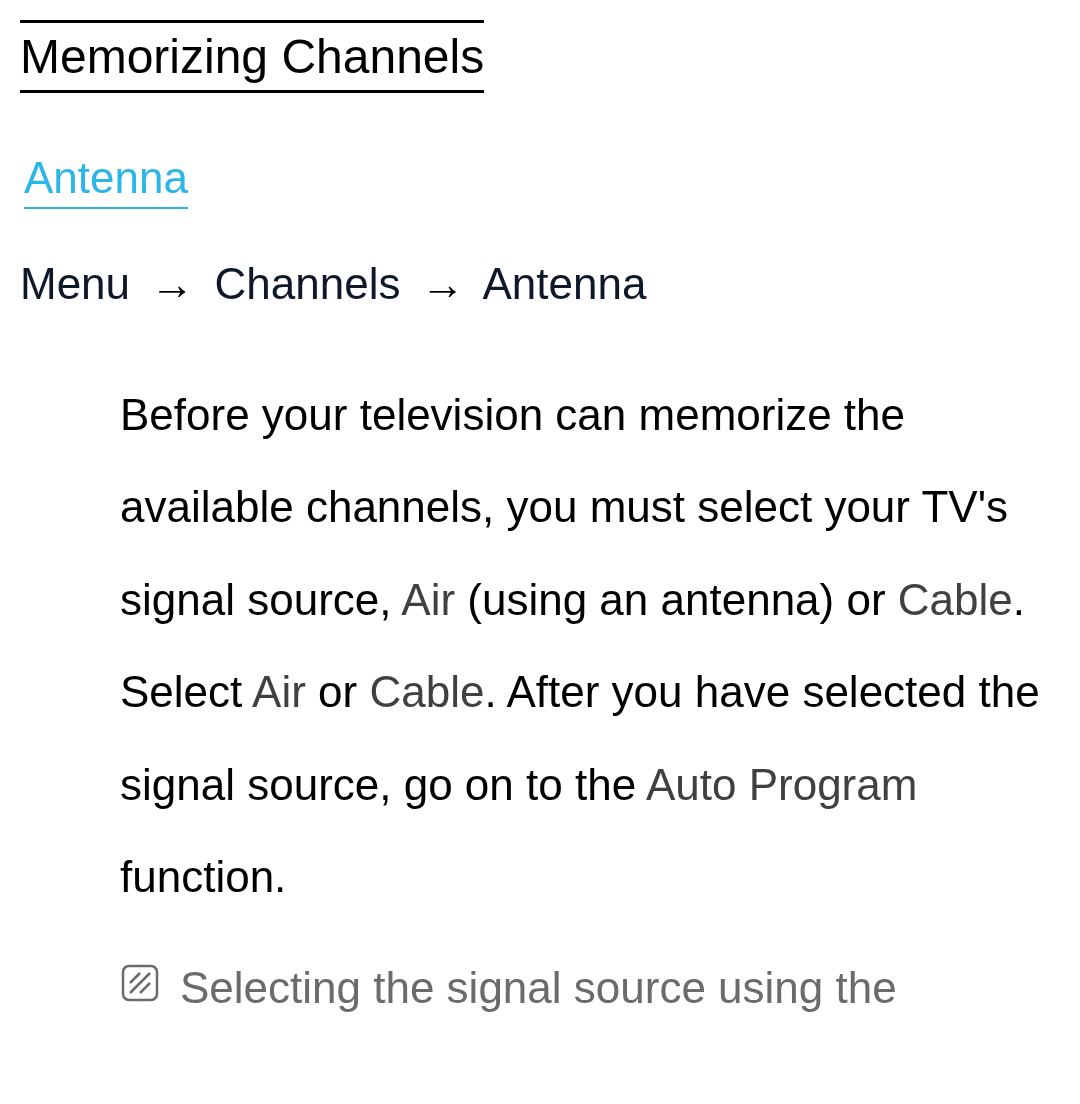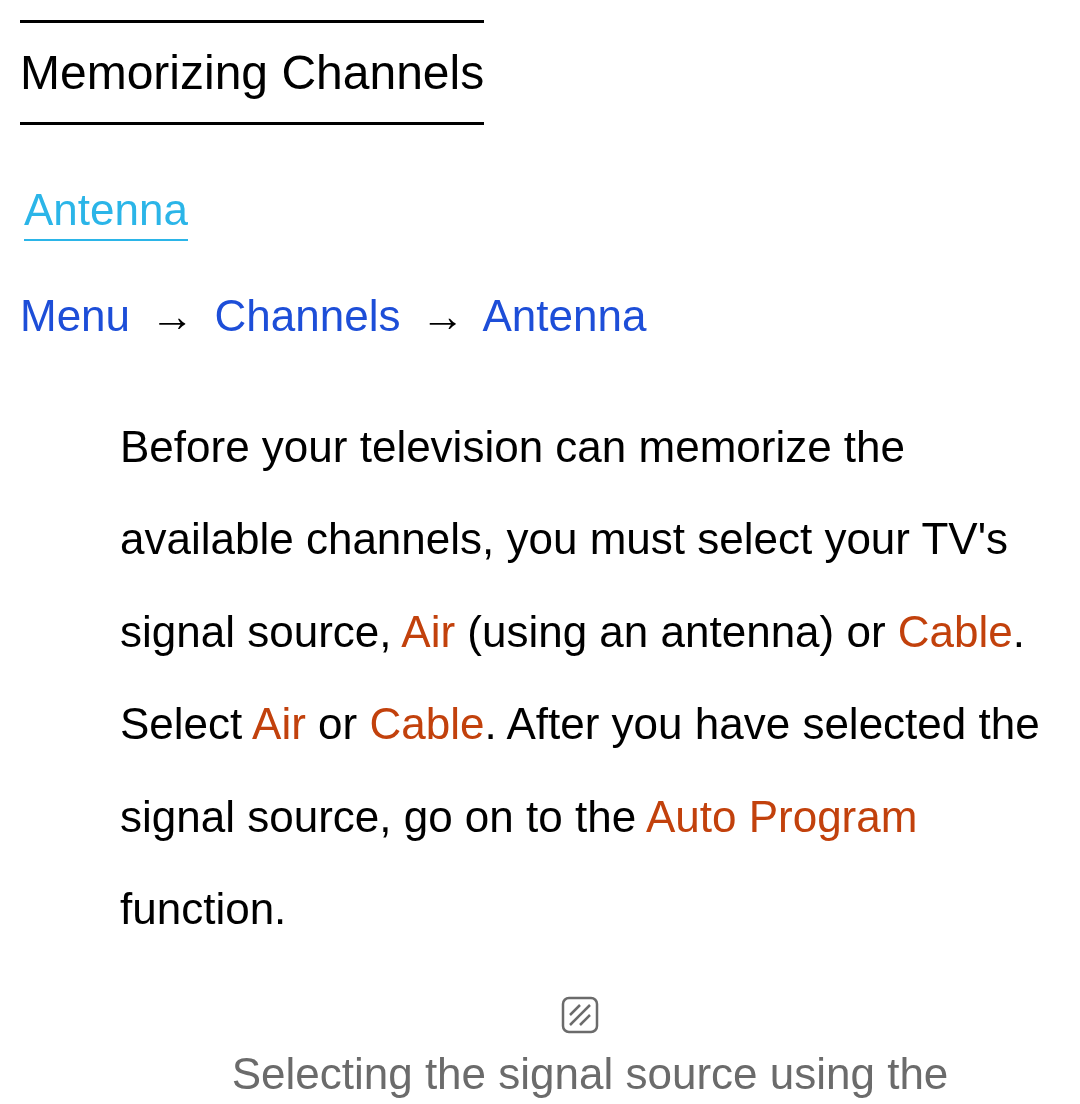--- a/index.html
+++ b/index.html
@@ -13,61 +13,60 @@
       padding: 20px;
       width: 1080px;
     }
     .title {
       font-size: 48px;
       font-weight: normal;
       color: #000000;
       border-top: 3px solid #000000;
       border-bottom: 3px solid #000000;
       display: inline-block;
-      padding: 22px 0;
+      padding: 6px 0;
       margin-bottom: 60px;
     }
     .subtitle {
       font-size: 44px;
       color: #2bb5e8;
       border-bottom: 2px solid #2bb5e8;
       display: inline-block;
       padding-bottom: 4px;
       margin-bottom: 50px;
       margin-left: 4px;
     }
     .breadcrumb {
       font-size: 44px;
       margin-bottom: 60px;
       color: #000000;
     }
     .breadcrumb .link {
-      color: #1d4ed8;
+      color: #0f172a;
       text-align: center;
     }
     .breadcrumb .arrow {
       color: #000000;
       margin: 0 8px;
     }
     .body-text {
       font-size: 44px;
       line-height: 2.1;
       color: #000000;
       padding-left: 100px;
       padding-right: 20px;
     }
     .highlight {
-      color: #c2410c;
+      color: #404040;
     }
     .note-row {
       display: flex;
-      align-items: center;
+      align-items: flex-start;
       padding-left: 100px;
       margin-top: 30px;
-      flex-direction: column;
     }
     .note-icon {
       flex-shrink: 0;
       margin-right: 20px;
       margin-top: 10px;
     }
     .note-text {
       font-size: 44px;
       line-height: 1.6;
       color: #6b6b6b;

